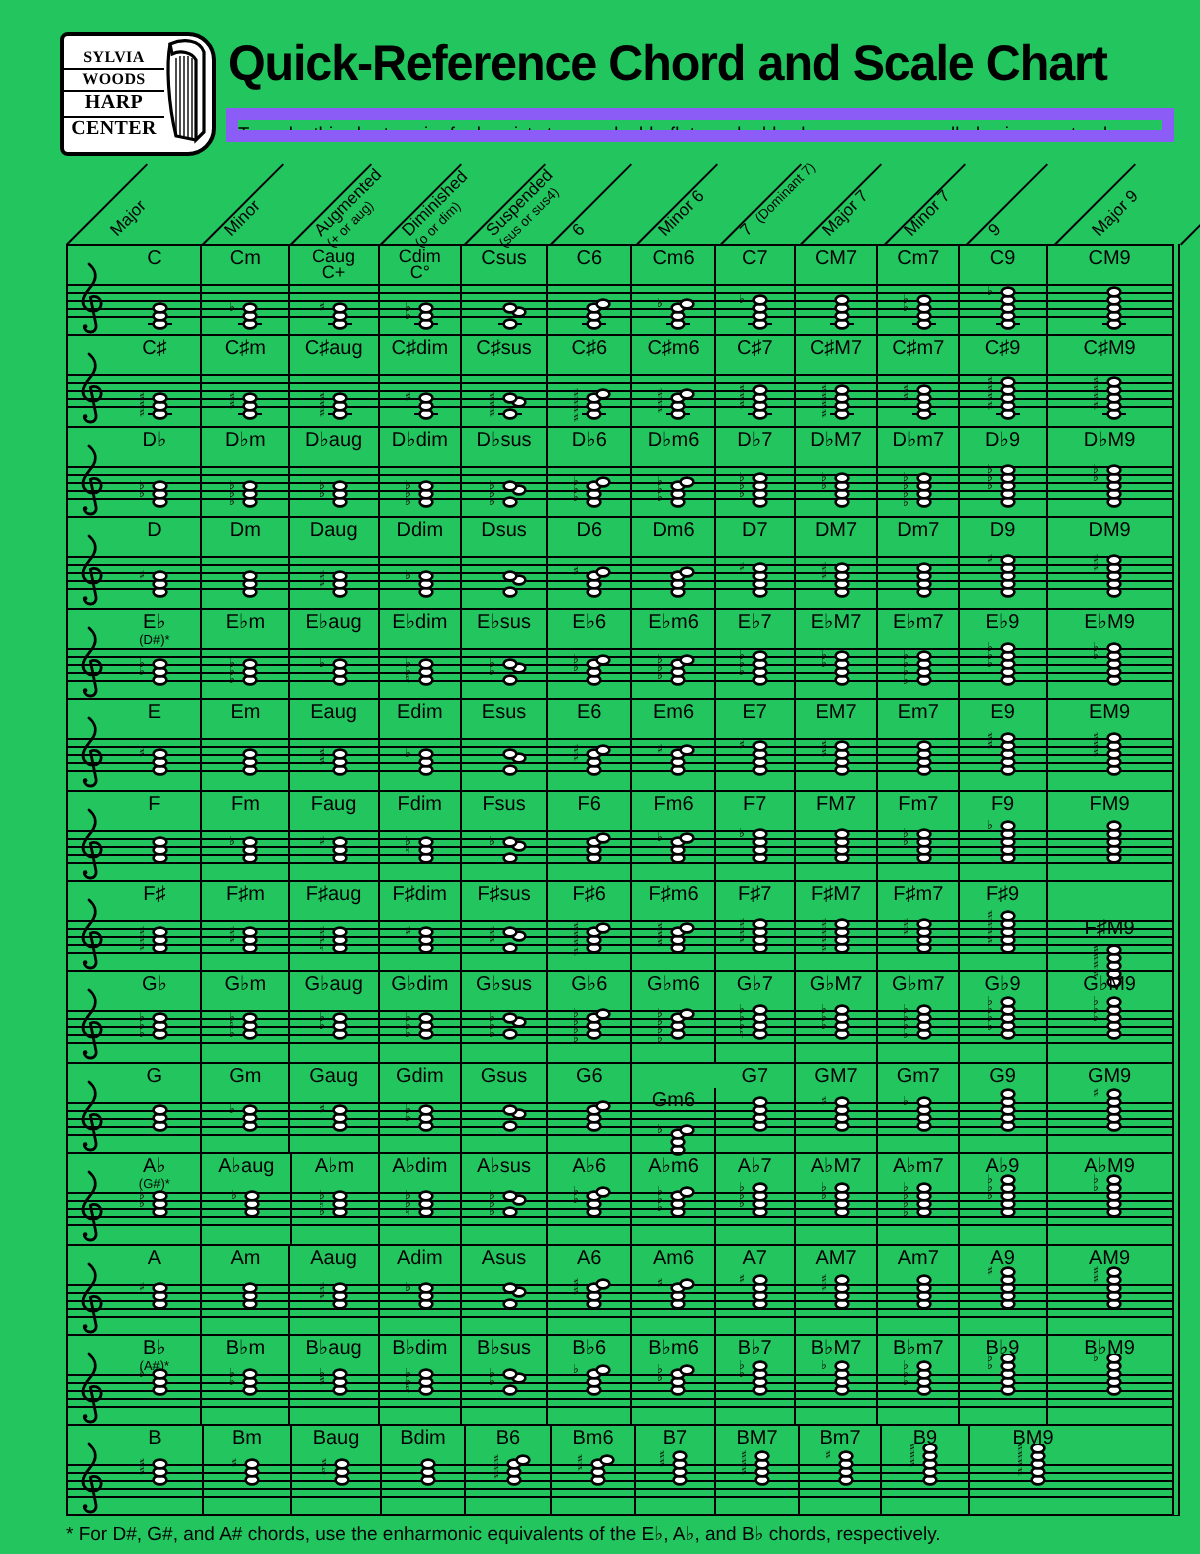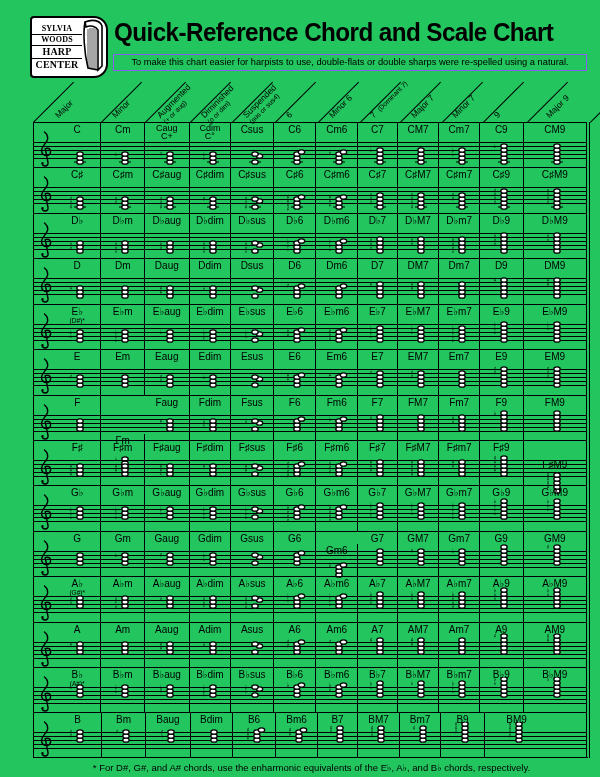--- a/index.html
+++ b/index.html
@@ -25,21 +25,21 @@
   #logo .words span.big { font-size:10px; line-height:12px; }
   #logo .harp { flex:1; position:relative; }
   
   #title {
     position:absolute; left:114px; top:18px; width:478px;
     font-size:25px; font-weight:bold; letter-spacing:-.6px; white-space:nowrap;
     transform:scaleX(.97); transform-origin:left top;
   }
   #note-box {
     position:absolute; left:113px; top:54px; width:474px; height:17px;
-    border:1px solid #8b5cf6; font-size:9.3px; line-height:15px; text-align:center;
+    border:6px solid #8b5cf6; font-size:9.3px; line-height:15px; text-align:left;
     white-space:nowrap; overflow:hidden;
   }
   
   .diag-line {
     position:absolute; width:57px; border-top:1.2px solid #000;
     transform:rotate(-45deg); transform-origin:0 0;
   }
   .col-header {
     position:absolute; transform:rotate(-45deg); transform-origin:0 100%;
     font-size:8.5px; line-height:8px; white-space:pre; text-align:left;
@@ -61,21 +61,21 @@
   .chord-name {
     position:absolute; top:1px; left:0; right:0; text-align:center;
     font-size:10px; line-height:12px; white-space:pre-line; background:transparent;
   }
   .chord-name.twoline { font-size:9px; line-height:8px; top:1px; }
   .chord-cell.first .chord-name { padding-left:20px; }
   .root-sub { display:block; font-size:6.5px; line-height:6px; }
   .clef { position:absolute; left:2px; top:7px; }
   .stack { position:absolute; top:9px; }
   #footnote {
-    position:absolute; left:33px; top:762px; width:557px; text-align:center;
+    position:absolute; left:33px; top:762px; width:557px; 
     font-size:9.5px;
   }
 </style>
 </head>
 <body>
 
 <div id="page">
 
   <div id="logo">
     <div class="words">
@@ -986,21 +986,21 @@
             <svg width="34" height="37" viewBox="0 0 34 37" class="stack" style="left: 27px;">
               <ellipse cx="19" cy="24" rx="3.2" ry="2.2" fill="#fff" stroke="#000" stroke-width="1.3"></ellipse>
               <ellipse cx="19" cy="20" rx="3.2" ry="2.2" fill="#fff" stroke="#000" stroke-width="1.3"></ellipse>
               <ellipse cx="19" cy="16" rx="3.2" ry="2.2" fill="#fff" stroke="#000" stroke-width="1.3"></ellipse>
             </svg>
             <svg width="17" height="38" viewBox="0 0 17 38" class="clef">
               <path d="M8.5 2 C11.5 4.5 12.5 8 10.8 11.2 C9 14.5 5.5 17 5.5 20.6 C5.5 23.6 8 25.6 10.5 25.6 C13 25.6 14.6 23.8 14.6 21.8 C14.6 19.7 13 18.2 11 18.2 C10.3 18.2 9.7 18.4 9.2 18.7 L12 32.5 C12.4 34.5 11 36 9.2 36 C7.5 36 6.2 34.9 6.1 33.3" fill="none" stroke="#000" stroke-width="1.4" stroke-linecap="round"></path>
               <circle cx="6.6" cy="33.2" r="1.1" fill="#000"></circle>
             </svg>
           </div>
-          <div class="chord-cell" style="width: 44px; margin-top: 38px;">
+          <div class="chord-cell" style="width: 44px;">
             <div class="chord-name">Fm</div>
             <svg width="34" height="37" viewBox="0 0 34 37" class="stack" style="left: 5px;">
               <ellipse cx="19" cy="24" rx="3.2" ry="2.2" fill="#fff" stroke="#000" stroke-width="1.3"></ellipse>
               <ellipse cx="19" cy="20" rx="3.2" ry="2.2" fill="#fff" stroke="#000" stroke-width="1.3"></ellipse>
               <ellipse cx="19" cy="16" rx="3.2" ry="2.2" fill="#fff" stroke="#000" stroke-width="1.3"></ellipse>
               <text x="8.5" y="17.5" font-size="6.2" font-family="DejaVu Sans" fill="#000">♭</text>
             </svg>
           </div>
           <div class="chord-cell" style="width: 45px;">
             <div class="chord-name">Faug</div>
@@ -1537,38 +1537,38 @@
               <ellipse cx="19" cy="16" rx="3.2" ry="2.2" fill="#fff" stroke="#000" stroke-width="1.3"></ellipse>
               <ellipse cx="19" cy="12" rx="3.2" ry="2.2" fill="#fff" stroke="#000" stroke-width="1.3"></ellipse>
               <text x="8.5" y="13.5" font-size="6.2" font-family="DejaVu Sans" fill="#000">♭</text>
               <text x="8.5" y="17.6" font-size="6.2" font-family="DejaVu Sans" fill="#000">♭</text>
             </svg>
             <svg width="17" height="38" viewBox="0 0 17 38" class="clef">
               <path d="M8.5 2 C11.5 4.5 12.5 8 10.8 11.2 C9 14.5 5.5 17 5.5 20.6 C5.5 23.6 8 25.6 10.5 25.6 C13 25.6 14.6 23.8 14.6 21.8 C14.6 19.7 13 18.2 11 18.2 C10.3 18.2 9.7 18.4 9.2 18.7 L12 32.5 C12.4 34.5 11 36 9.2 36 C7.5 36 6.2 34.9 6.1 33.3" fill="none" stroke="#000" stroke-width="1.4" stroke-linecap="round"></path>
               <circle cx="6.6" cy="33.2" r="1.1" fill="#000"></circle>
             </svg>
           </div>
+          <div class="chord-cell" style="width: 45px;">
+            <div class="chord-name">A♭aug</div>
+            <svg width="34" height="37" viewBox="0 0 34 37" class="stack" style="left: 5.5px;">
+              <ellipse cx="19" cy="20" rx="3.2" ry="2.2" fill="#fff" stroke="#000" stroke-width="1.3"></ellipse>
+              <ellipse cx="19" cy="16" rx="3.2" ry="2.2" fill="#fff" stroke="#000" stroke-width="1.3"></ellipse>
+              <ellipse cx="19" cy="12" rx="3.2" ry="2.2" fill="#fff" stroke="#000" stroke-width="1.3"></ellipse>
+              <text x="8.5" y="13.5" font-size="6.2" font-family="DejaVu Sans" fill="#000">♭</text>
+            </svg>
+          </div>
           <div class="chord-cell" style="width: 44px;">
             <div class="chord-name">A♭m</div>
             <svg width="34" height="37" viewBox="0 0 34 37" class="stack" style="left: 5px;">
               <ellipse cx="19" cy="20" rx="3.2" ry="2.2" fill="#fff" stroke="#000" stroke-width="1.3"></ellipse>
               <ellipse cx="19" cy="16" rx="3.2" ry="2.2" fill="#fff" stroke="#000" stroke-width="1.3"></ellipse>
               <ellipse cx="19" cy="12" rx="3.2" ry="2.2" fill="#fff" stroke="#000" stroke-width="1.3"></ellipse>
               <text x="8.5" y="13.5" font-size="6.2" font-family="DejaVu Sans" fill="#000">♭</text>
               <text x="8.5" y="17.6" font-size="6.2" font-family="DejaVu Sans" fill="#000">♮</text>
               <text x="8.5" y="21.7" font-size="6.2" font-family="DejaVu Sans" fill="#000">♭</text>
-            </svg>
-          </div>
-          <div class="chord-cell" style="width: 45px;">
-            <div class="chord-name">A♭aug</div>
-            <svg width="34" height="37" viewBox="0 0 34 37" class="stack" style="left: 5.5px;">
-              <ellipse cx="19" cy="20" rx="3.2" ry="2.2" fill="#fff" stroke="#000" stroke-width="1.3"></ellipse>
-              <ellipse cx="19" cy="16" rx="3.2" ry="2.2" fill="#fff" stroke="#000" stroke-width="1.3"></ellipse>
-              <ellipse cx="19" cy="12" rx="3.2" ry="2.2" fill="#fff" stroke="#000" stroke-width="1.3"></ellipse>
-              <text x="8.5" y="13.5" font-size="6.2" font-family="DejaVu Sans" fill="#000">♭</text>
             </svg>
           </div>
           <div class="chord-cell" style="width: 42px;">
             <div class="chord-name">A♭dim</div>
             <svg width="34" height="37" viewBox="0 0 34 37" class="stack" style="left: 4px;">
               <ellipse cx="19" cy="20" rx="3.2" ry="2.2" fill="#fff" stroke="#000" stroke-width="1.3"></ellipse>
               <ellipse cx="19" cy="16" rx="3.2" ry="2.2" fill="#fff" stroke="#000" stroke-width="1.3"></ellipse>
               <ellipse cx="19" cy="12" rx="3.2" ry="2.2" fill="#fff" stroke="#000" stroke-width="1.3"></ellipse>
               <text x="8.5" y="13.5" font-size="6.2" font-family="DejaVu Sans" fill="#000">♭</text>
               <text x="8.5" y="17.6" font-size="6.2" font-family="DejaVu Sans" fill="#000">♭</text>

